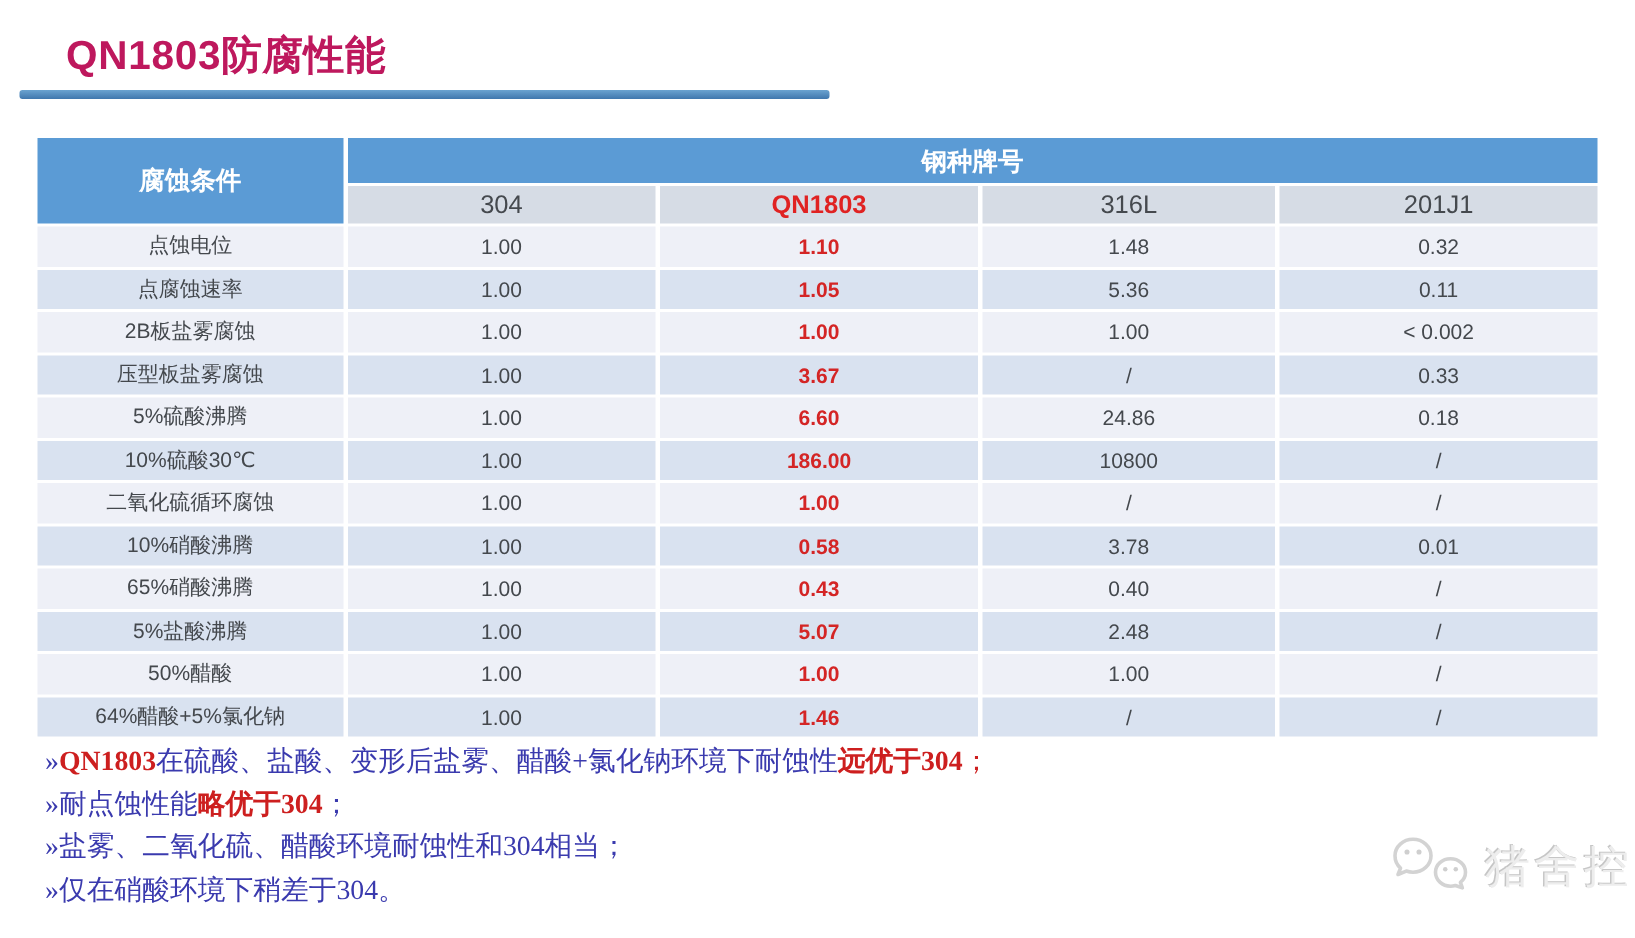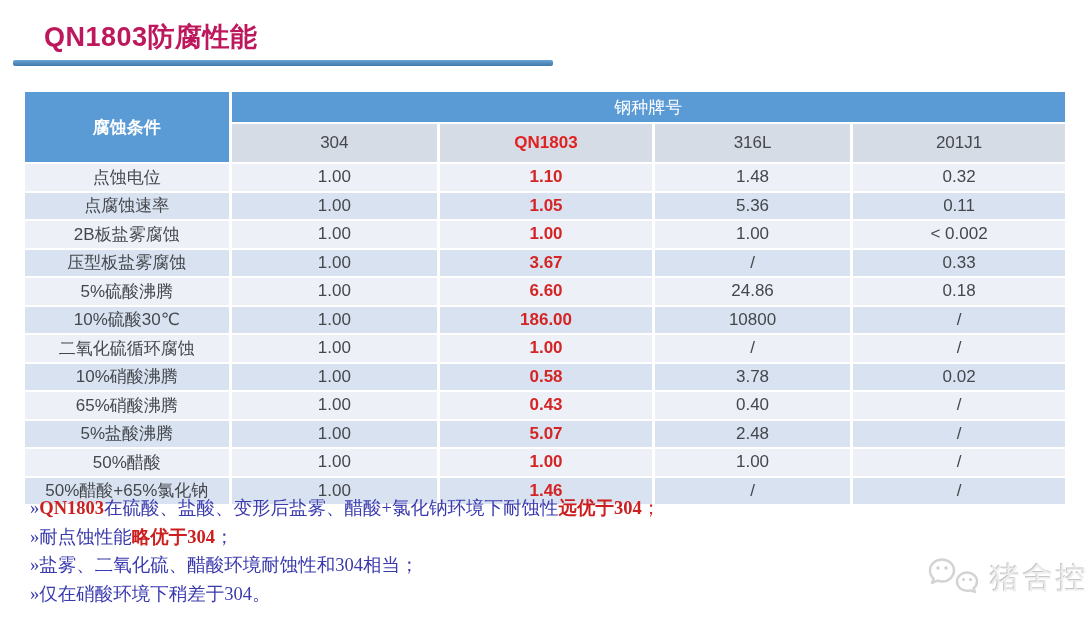--- a/index.html
+++ b/index.html
@@ -17,27 +17,27 @@
   }
   table.perf{
     position:absolute;left:22px;top:90px;width:1046px;
     border-collapse:separate;border-spacing:3px 2px;table-layout:fixed;
   }
   table.perf th, table.perf td{padding:0;text-align:center;vertical-align:middle;}
   th.corner{
     background:#5b9bd5;color:#ffffff;font-weight:bold;font-size:17px;
   }
   th.group{
-    background:#5b9bd5;color:#ffffff;font-weight:normal;font-size:17px;height:30px;
+    background:#5b9bd5;color:#ffffff;font-weight:bold;font-size:17px;height:30px;
   }
   tr.subhead th{
-    background:#d6dce5;color:#45494e;font-weight:normal;font-size:17px;height:38px;
+    background:#d6dce5;color:#45494e;font-weight:normal;font-size:17px;height:25px;
   }
   tr.subhead th.hl{color:#e02222;font-weight:bold;}
-  tbody td{font-size:17px;color:#44484d;height:26.5px;}
+  tbody td{font-size:14px;color:#44484d;height:26.5px;}
   tbody tr:nth-child(odd) td{background:#eef0f7;}
   tbody tr:nth-child(even) td{background:#d9e2f0;}
   tbody td.hl{color:#d42525;font-weight:bold;}
   .notes{
     position:absolute;left:30px;top:494px;
     font-family:"Liberation Serif","DejaVu Serif",serif;
     font-size:18.5px;line-height:28.5px;white-space:nowrap;
   }
   .note-line span.blue{color:#3a3aae;}
   .note-line span.red{color:#cd1f1f;}
@@ -125,21 +125,21 @@
         <td>1.00</td>
         <td class="hl">1.00</td>
         <td>/</td>
         <td>/</td>
       </tr>
       <tr>
         <td>10%硝酸沸腾</td>
         <td>1.00</td>
         <td class="hl">0.58</td>
         <td>3.78</td>
-        <td>0.02</td>
+        <td>0.01</td>
       </tr>
       <tr>
         <td>65%硝酸沸腾</td>
         <td>1.00</td>
         <td class="hl">0.43</td>
         <td>0.40</td>
         <td>/</td>
       </tr>
       <tr>
         <td>5%盐酸沸腾</td>
@@ -149,21 +149,21 @@
         <td>/</td>
       </tr>
       <tr>
         <td>50%醋酸</td>
         <td>1.00</td>
         <td class="hl">1.00</td>
         <td>1.00</td>
         <td>/</td>
       </tr>
       <tr>
-        <td>50%醋酸+65%氯化钠</td>
+        <td>64%醋酸+5%氯化钠</td>
         <td>1.00</td>
         <td class="hl">1.46</td>
         <td>/</td>
         <td>/</td>
       </tr>
     </tbody>
 </table>
 
 <div class="notes" id="notes">
     <div class="note-line"><span class="blue">»</span><span class="red b">QN1803</span><span class="blue">在硫酸、盐酸、变形后盐雾、醋酸+氯化钠环境下耐蚀性</span><span class="red b">远优于304</span><span class="red">；</span></div>

